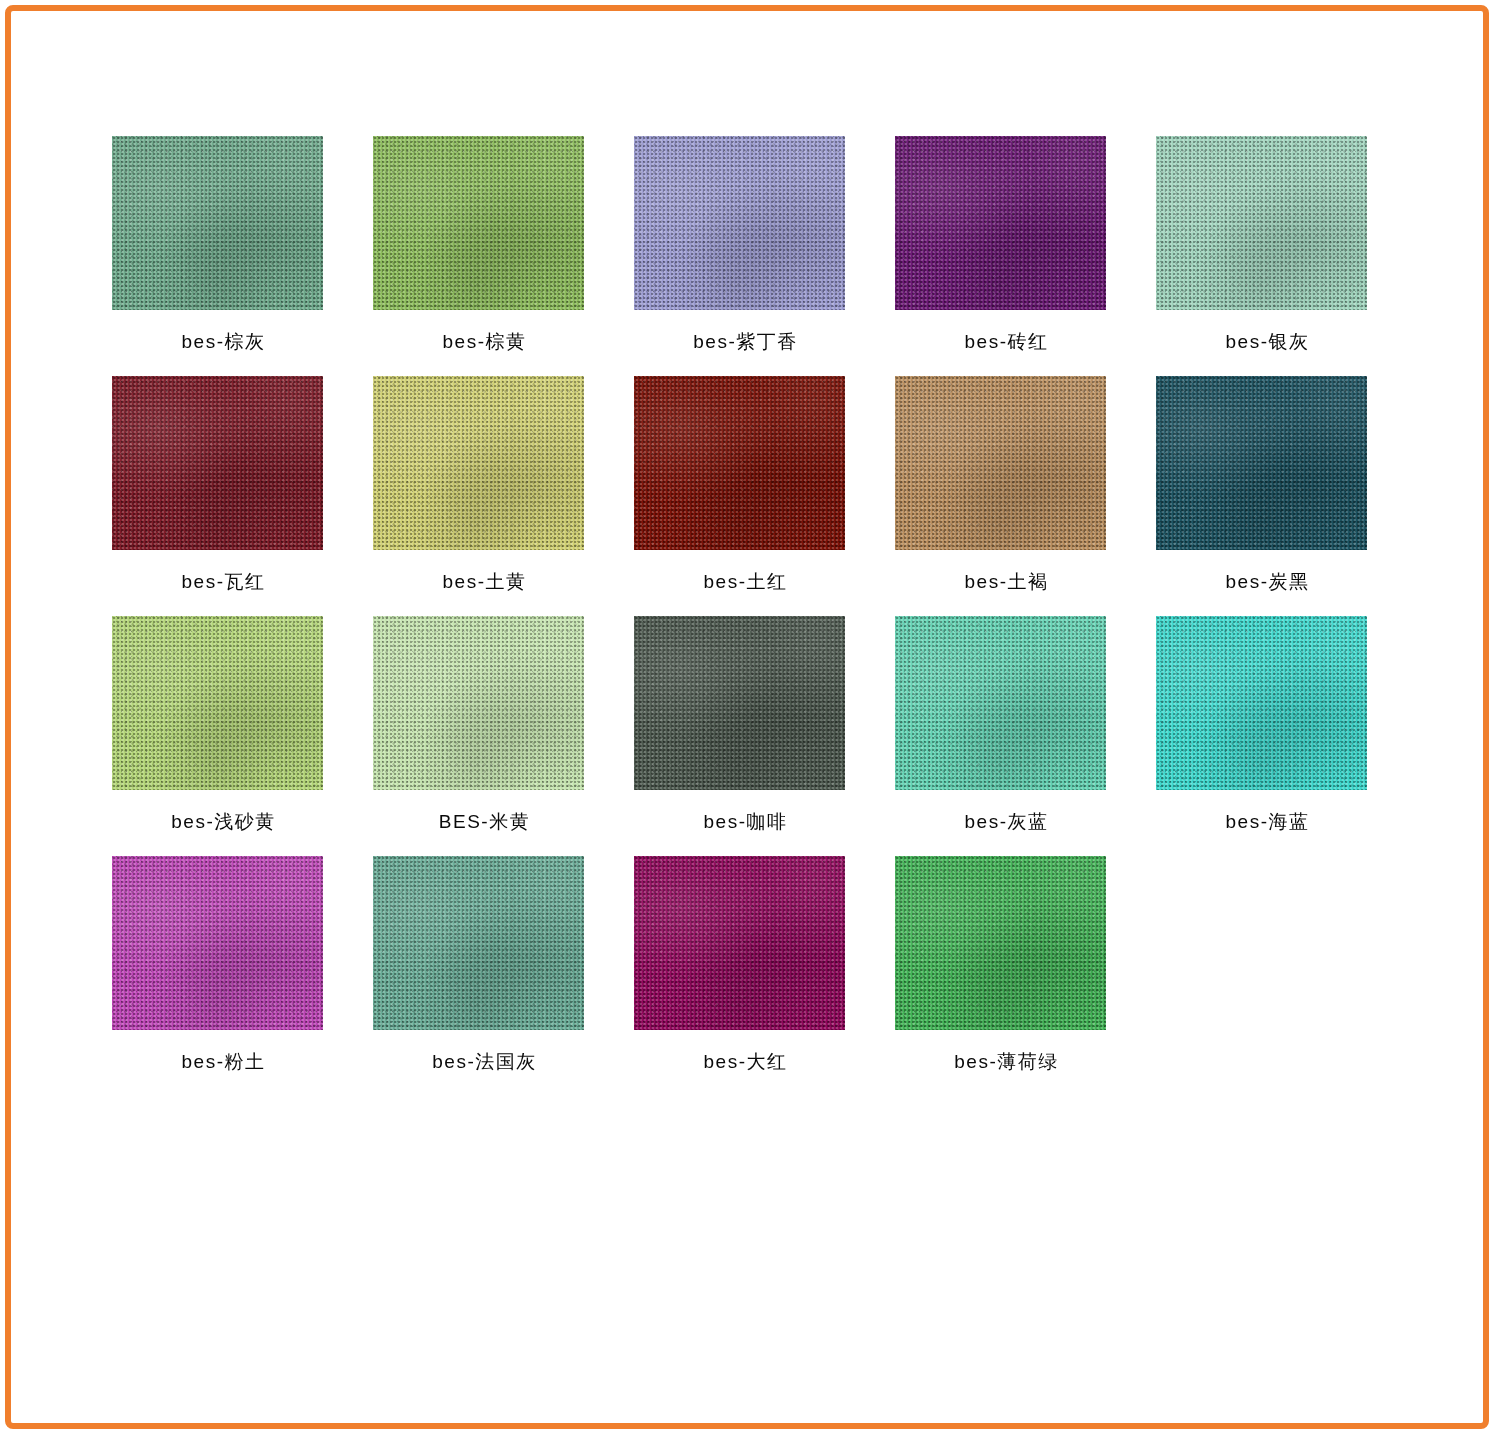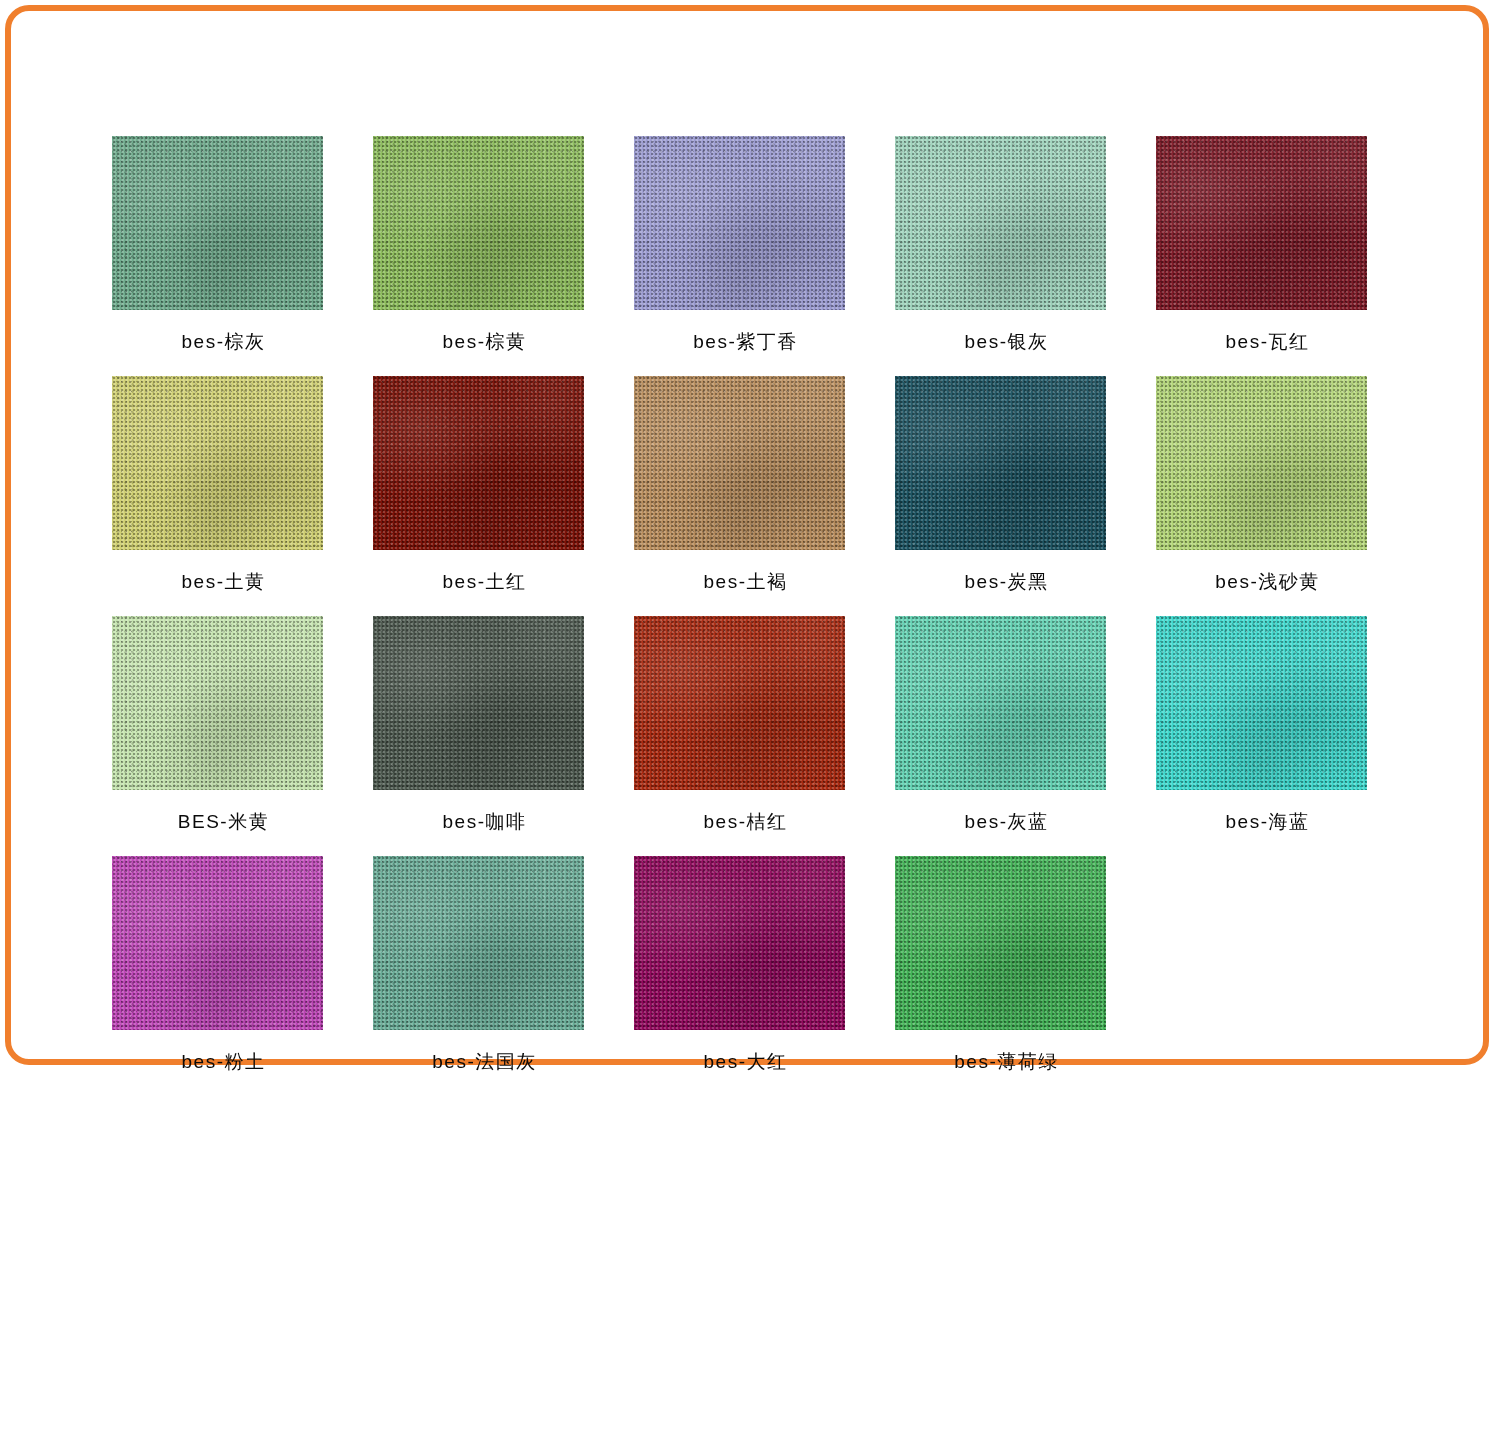--- a/index.html
+++ b/index.html
@@ -14,24 +14,24 @@
     font-family: "Liberation Sans", "DejaVu Sans", sans-serif;
     overflow: hidden;
   }
 
   
   .frame {
     position: absolute;
     left: 5px;
     top: 5px;
     width: 1484px;
-    height: 1060px;
+    height: 1424px;
     box-sizing: border-box;
     border: 6px solid #f07f2d;
-    border-radius: 24px;
+    border-radius: 8px;
     background: #ffffff;
   }
 
   
   .swatch-grid {
     position: absolute;
     left: 95px;
     top: 125px;
     width: 1300px;
     display: grid;
@@ -120,20 +120,24 @@
       </div>
       <div class="swatch-cell">
         <div class="chip" style="background-color: rgb(140, 187, 92);"></div>
         <div class="chip-label">bes-棕黄</div>
       </div>
       <div class="swatch-cell">
         <div class="chip" style="background-color: rgb(155, 155, 208);"></div>
         <div class="chip-label">bes-紫丁香</div>
       </div>
       <div class="swatch-cell">
+        <div class="chip" style="background-color: rgb(107, 26, 116);"></div>
+        <div class="chip-label">bes-砖红</div>
+      </div>
+      <div class="swatch-cell">
         <div class="chip" style="background-color: rgb(158, 210, 187);"></div>
         <div class="chip-label">bes-银灰</div>
       </div>
       <div class="swatch-cell">
         <div class="chip" style="background-color: rgb(126, 27, 40);"></div>
         <div class="chip-label">bes-瓦红</div>
       </div>
       <div class="swatch-cell">
         <div class="chip" style="background-color: rgb(207, 207, 114);"></div>
         <div class="chip-label">bes-土黄</div>
@@ -156,24 +160,20 @@
       </div>
       <div class="swatch-cell">
         <div class="chip" style="background-color: rgb(196, 227, 174);"></div>
         <div class="chip-label">BES-米黄</div>
       </div>
       <div class="swatch-cell">
         <div class="chip" style="background-color: rgb(78, 90, 80);"></div>
         <div class="chip-label">bes-咖啡</div>
       </div>
       <div class="swatch-cell">
-        <div class="chip" style="background-color: rgb(168, 42, 17);"></div>
-        <div class="chip-label">bes-桔红</div>
-      </div>
-      <div class="swatch-cell">
         <div class="chip" style="background-color: rgb(99, 209, 178);"></div>
         <div class="chip-label">bes-灰蓝</div>
       </div>
       <div class="swatch-cell">
         <div class="chip" style="background-color: rgb(62, 215, 204);"></div>
         <div class="chip-label">bes-海蓝</div>
       </div>
       <div class="swatch-cell">
         <div class="chip" style="background-color: rgb(189, 70, 182);"></div>
         <div class="chip-label">bes-粉土</div>

